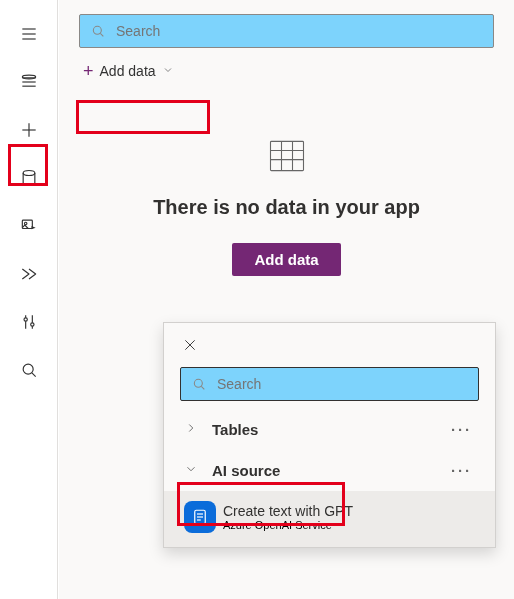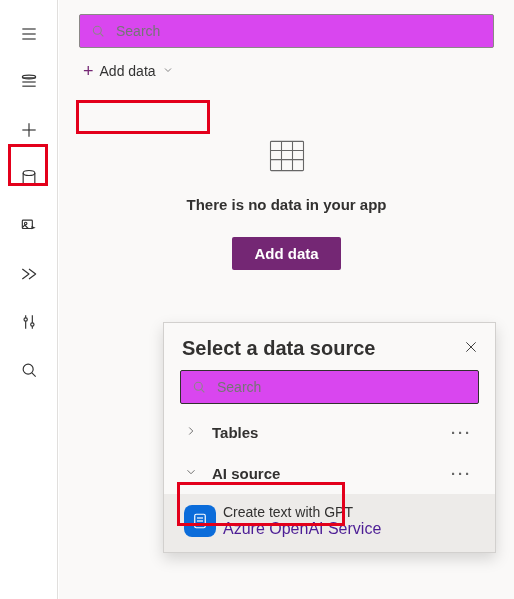--- a/index.html
+++ b/index.html
@@ -51,21 +51,21 @@
     font-size: 20px;
     font-weight: 600;
   }
   .close-x svg { width:16px; height:16px; stroke:#333; stroke-width:1.4; fill:none;}
   .search-box {
     display:flex;
     align-items:center;
     height:34px;
     border:1px solid #8a8886;
     border-radius:2px;
-    background:#d946ef;
+    background:#7dd3fc;
     padding:0 10px;
     margin-bottom:10px;
   }
   .search-box svg { width:16px; height:16px; stroke:#8a8886; fill:none; stroke-width:1.6; margin-right:8px;}
   .search-box input {
     border:none; outline:none; flex:1; font-size:14px; color:#333; background:transparent;
   }
   .add-data-link {
     display:inline-flex;
     align-items:center;
@@ -77,21 +77,21 @@
   .add-data-link .plus { color:#742774; font-size:18px; font-weight:300; line-height:1;}
   .add-data-link .chev svg { width:12px; height:12px; stroke:#666; stroke-width:1.6; fill:none;}
   .empty-state {
     margin-top:50px;
     text-align:center;
   }
   .grid-icon {
     width:44px; height:44px; margin:0 auto 18px auto;
   }
   .grid-icon svg { width:44px; height:44px; stroke:#666; fill:none; stroke-width:1.2;}
-  .empty-text { font-size:15px; font-weight:600; color:#323130; }
+  .empty-text { font-size:20px; font-weight:600; color:#323130; }
   .btn-primary {
     display:inline-block;
     margin-top:24px;
     background:#742774;
     color:#fff;
     border:none;
     padding:8px 22px;
     font-size:15px;
     font-weight:600;
     border-radius:2px;
@@ -133,21 +133,21 @@
     padding:10px 16px 14px 20px;
     gap:7px;
     background:#edebe9;
   }
   .blue-badge {
     width:32px; height:32px; border-radius:8px; background:#0b6cda;
     display:flex; align-items:center; justify-content:center;
   }
   .blue-badge svg { width:18px; height:18px; fill:#fff; }
   .sub-text .t1 { font-size:14px; color:#323130;}
-  .sub-text .t2 { font-size:16px; color:#4c1d95;}
+  .sub-text .t2 { font-size:11px; color:#000000;}
 </style>
 </head>
 <body>
 
 <div class="left-rail">
   <div class="rail-btn">
     <svg viewBox="0 0 24 24">
         <line x1="4" y1="6" x2="20" y2="6"></line>
         <line x1="4" y1="12" x2="20" y2="12"></line>
         <line x1="4" y1="18" x2="20" y2="18"></line>
@@ -234,21 +234,20 @@
           <line x1="30" y1="8" x2="30" y2="40"></line>
         </svg>
     </div>
     <div class="empty-text">There is no data in your app</div>
     <button class="btn-primary">Add data</button>
   </div>
 </div>
 
 <div class="flyout">
   <div class="flyout-head">
-    <div class="flyout-title">Select a data source</div>
     <div class="close-x">
       <svg viewBox="0 0 24 24">
           <line x1="5" y1="5" x2="19" y2="19"></line>
           <line x1="19" y1="5" x2="5" y2="19"></line>
         </svg>
     </div>
   </div>
   <div class="search-box">
     <svg viewBox="0 0 24 24">
         <circle cx="11" cy="11" r="6"></circle>

